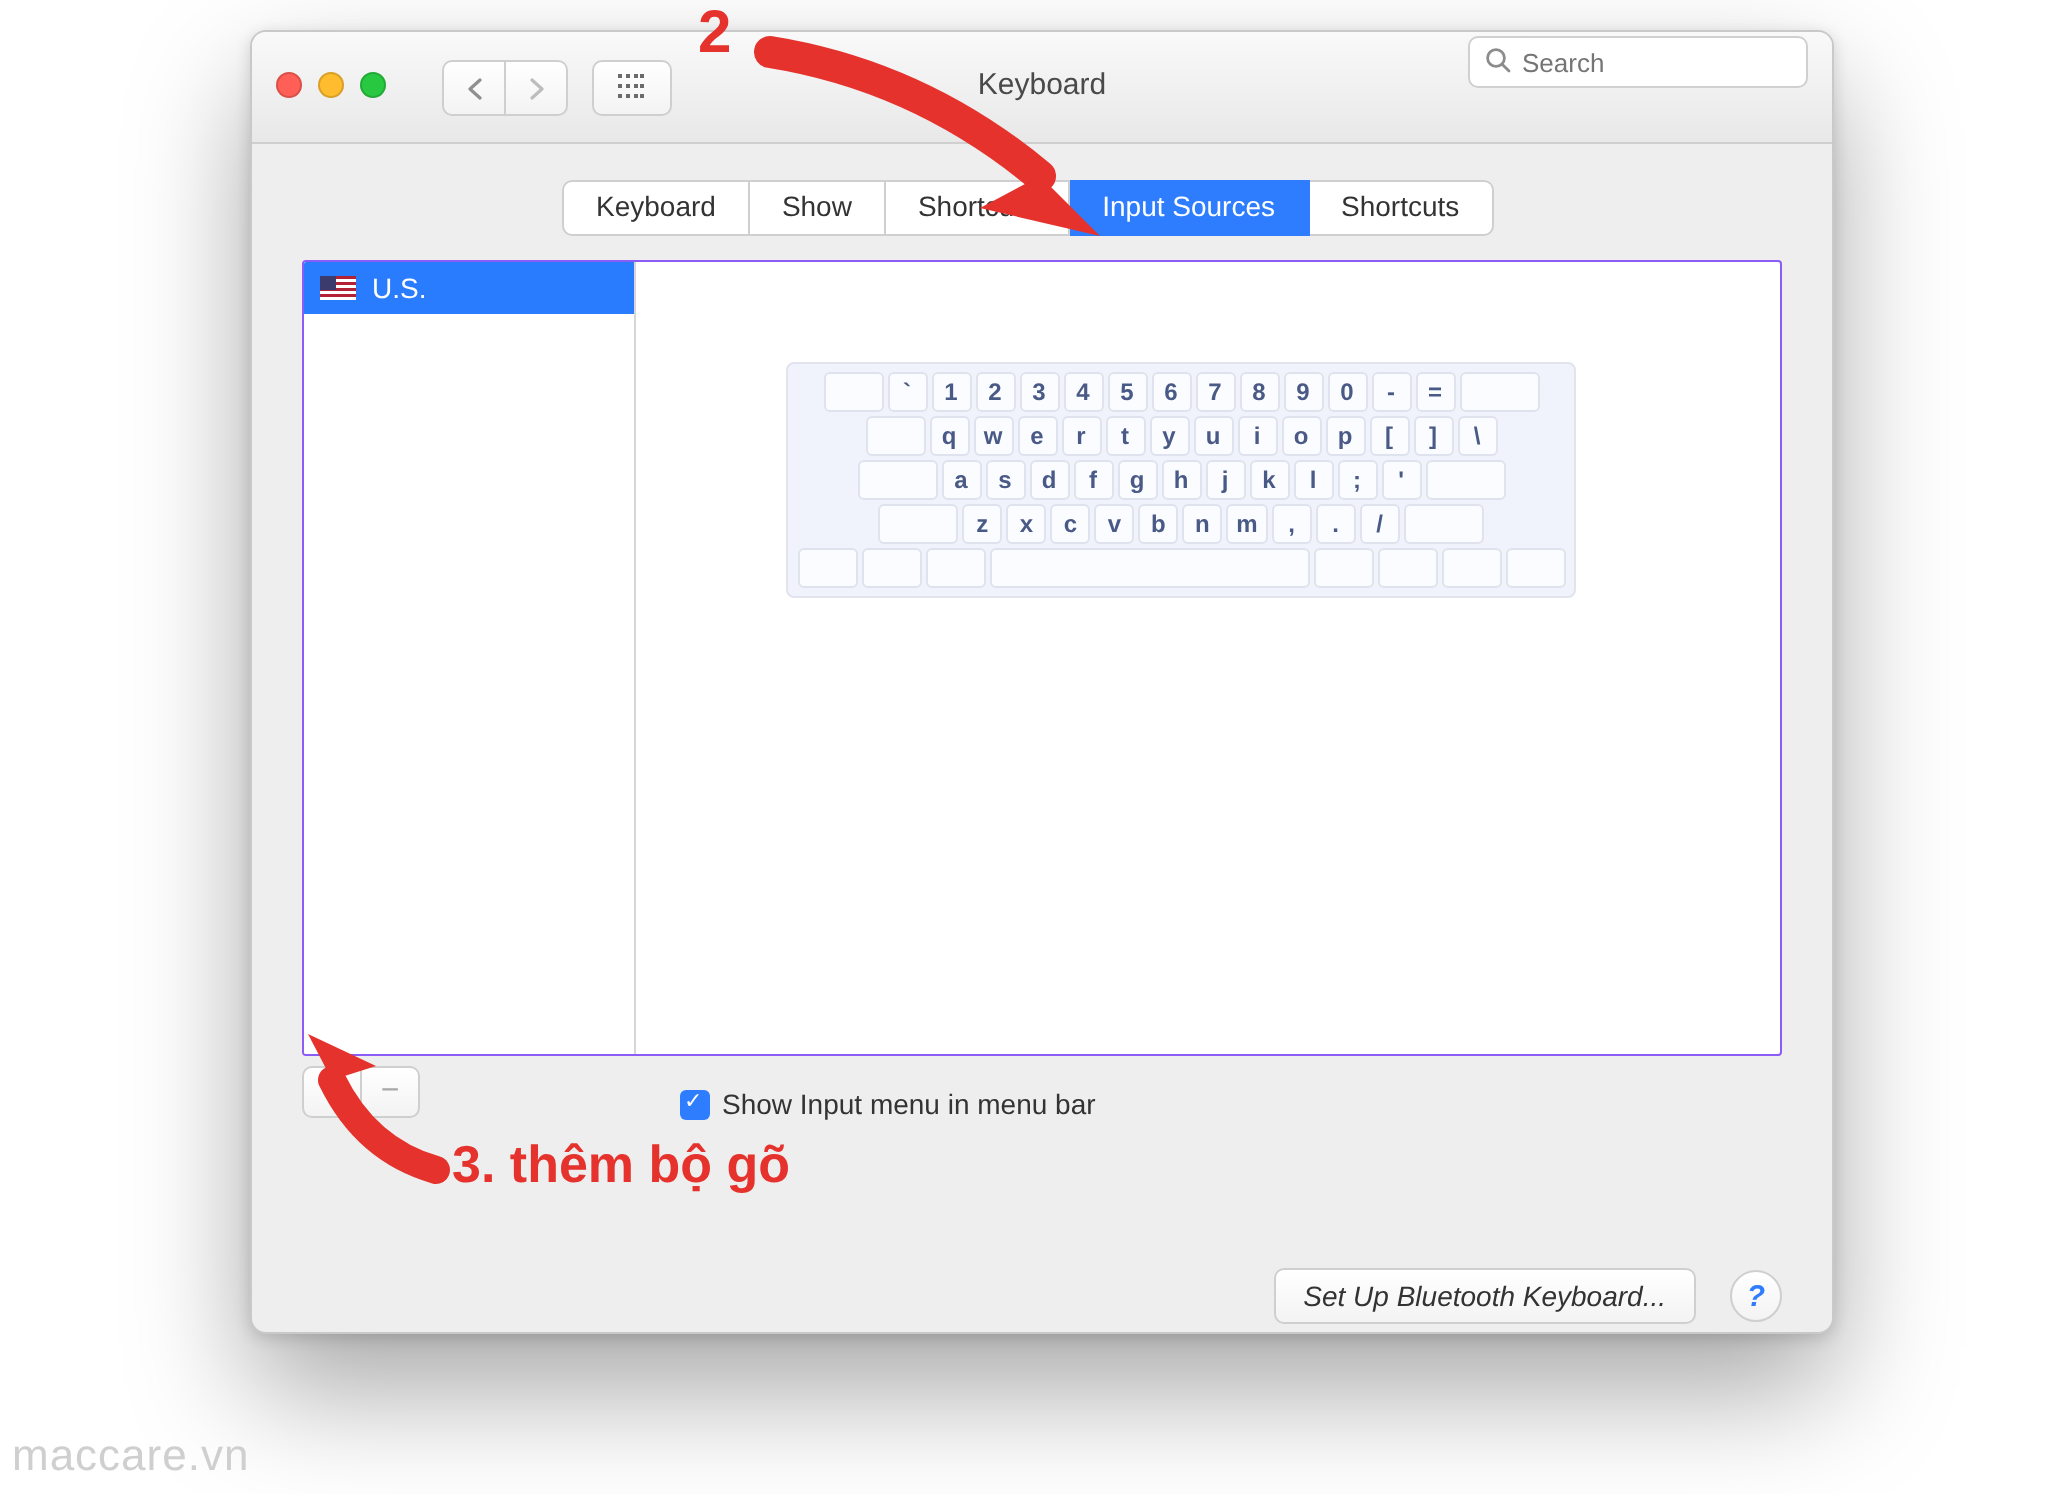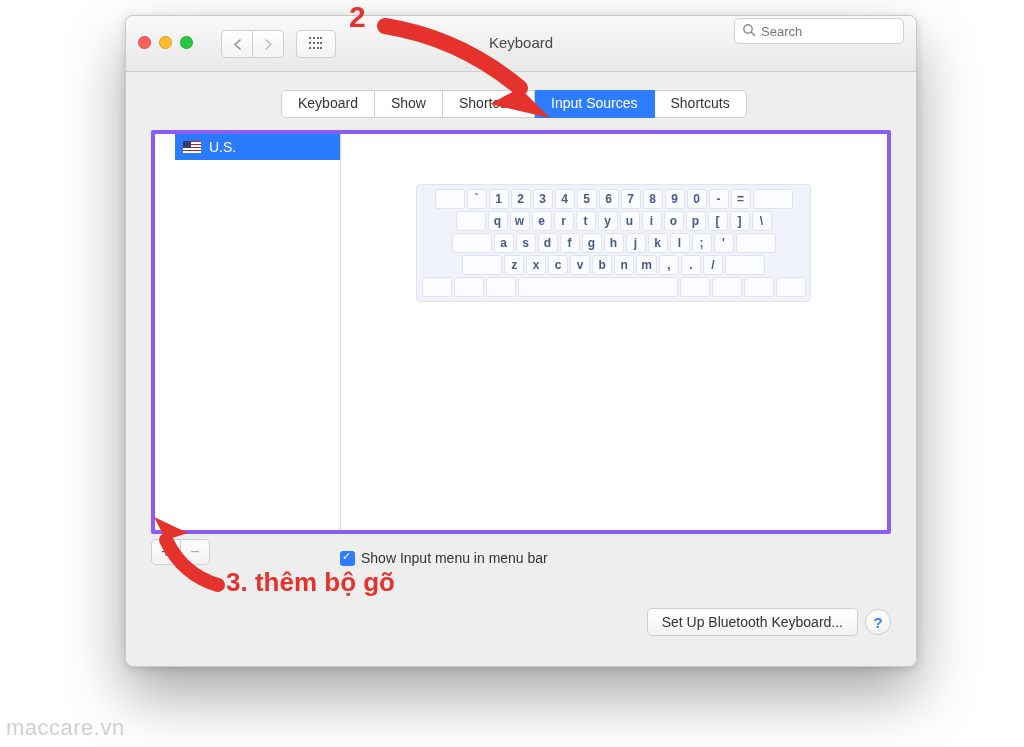--- a/index.html
+++ b/index.html
@@ -120,25 +120,24 @@
     background:#2f7dff;
     color:#ffffff;
     border-color:#2f7dff;
   }
 
   
   .panel {
     margin: 14px 25px 0 25px;
     height: 396px;
     background:#ffffff;
-    border:4px solid #8b5cf6;
+    border:1px solid #8b5cf6;
     border-radius:2px;
     display:flex;
     overflow:hidden;
-    padding-left:20px;
   }
   .source-list {
     width: 165px;
     border-right:1px solid #d6d6d6;
     background:#ffffff;
     overflow:hidden;
   }
   .source-item {
     height: 26px;
     display:flex; align-items:center;
@@ -231,22 +230,22 @@
     width:15px; height:15px; border-radius:3px;
     background:#2f7dff; position:relative;
   }
   .chk::after{
     content:"✓"; color:#fff; font-size:11px;
     position:absolute; left:2px; top:-1px;
   }
 
   .footer {
     position:absolute;
-    right: 25px; bottom: 30px;
-    display:flex; align-items:center; gap:7px;
+    right: 25px; bottom: 4px;
+    display:flex; align-items:center; gap:17px;font-style:italic;
   }
   .big-btn{
     height:26px; padding:0 14px;
     background:linear-gradient(#ffffff,#f3f3f3);
     border:1px solid #cfcfcf; border-radius:5px;
     font-size:14px; color:#333;
     display:flex; align-items:center;
   }
   .help-btn{
     width:24px; height:24px; border-radius:50%;

